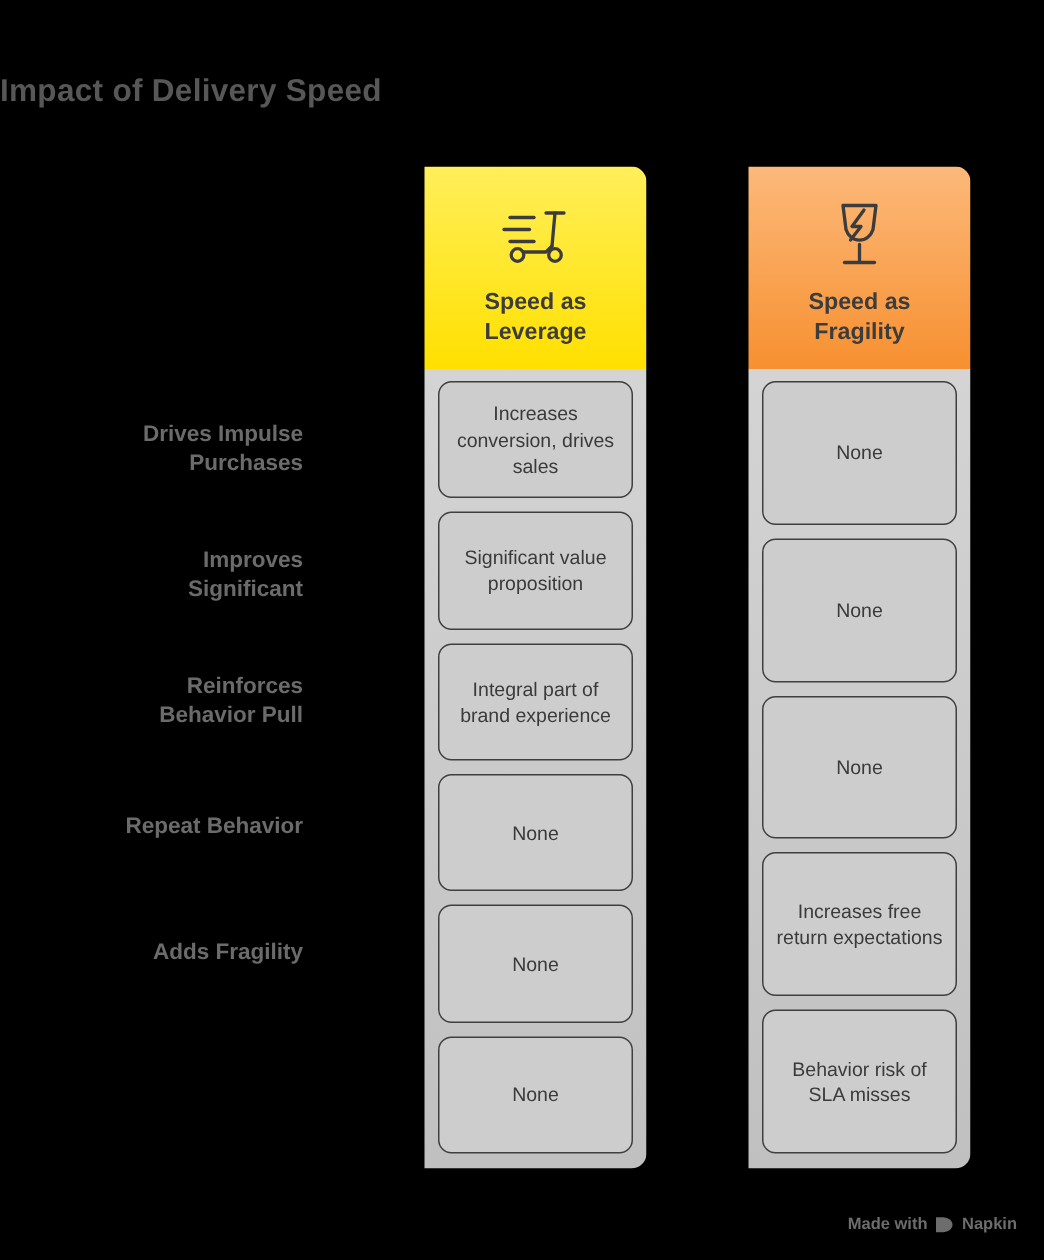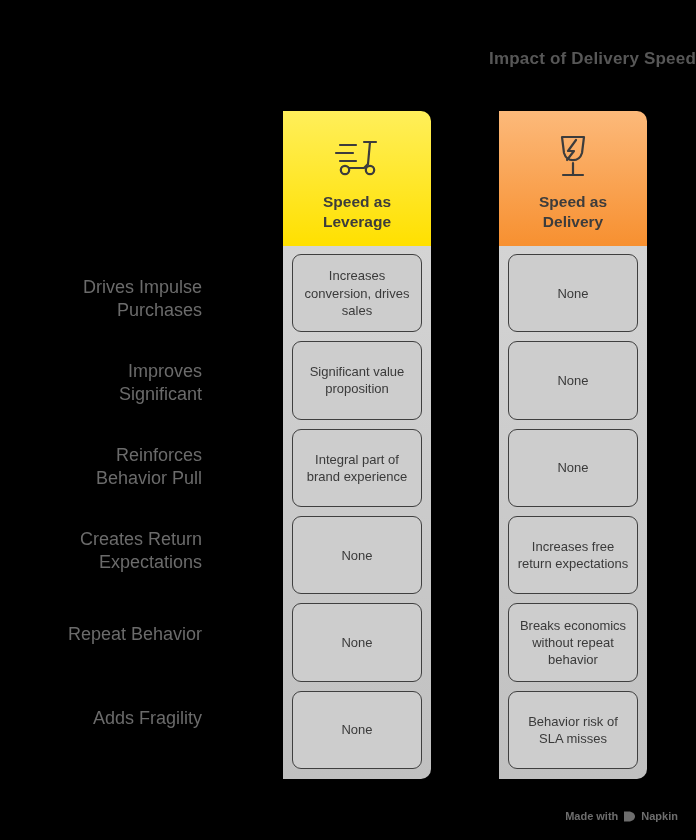--- a/index.html
+++ b/index.html
@@ -14,42 +14,42 @@
     font-family: "Liberation Sans", sans-serif;
     overflow: hidden;
   }
 
   
   .chart-title {
     position: absolute;
     top: 49px;
     left: 0;
     width: 696px;
-    text-align: right;
-    font-size: 17px;
+    text-align: left;
+    font-size: 21px;
     font-weight: bold;
     color: #575757;
     letter-spacing: 0.2px;
   }
 
   
   .row-labels {
     position: absolute;
     left: 0;
     top: 257px;
     width: 202px;
   }
   .row-label {
     height: 84px;
     display: flex;
     align-items: center;
     justify-content: flex-end;
     text-align: right;
-    font-size: 18px;
-    font-weight: normal;
+    font-size: 15px;
+    font-weight: bold;
     color: #6b6b6b;
     line-height: 1.28;
     box-sizing: border-box;
     padding-left: 24px;
   }
   .row-label span { display: block; }
 
   
   .columns {
     position: absolute;
@@ -158,26 +158,20 @@
   <div class="row-label">
     <div>
       <span>Improves</span>
       <span>Significant</span>
     </div>
   </div>
   <div class="row-label">
     <div>
       <span>Reinforces</span>
       <span>Behavior Pull</span>
-    </div>
-  </div>
-  <div class="row-label">
-    <div>
-      <span>Creates Return</span>
-      <span>Expectations</span>
     </div>
   </div>
   <div class="row-label">
     <div>
       <span>Repeat Behavior</span>
     </div>
   </div>
   <div class="row-label">
     <div>
       <span>Adds Fragility</span>
@@ -221,29 +215,28 @@
       <div class="col-icon">
         <svg width="44" height="48" viewBox="0 0 44 48" fill="none" stroke="#3c3c3c" stroke-width="2.2" stroke-linecap="round" stroke-linejoin="round">
           <path d="M11 5 H33 L31 21 A9.5 10.5 0 0 1 13 21 Z"></path>
           <path d="M25 8 L17 19 L23 19 L16 28"></path>
           <line x1="22" y1="31" x2="22" y2="42"></line>
           <line x1="12" y1="43" x2="32" y2="43"></line>
         </svg>
       </div>
       <div class="col-title">
         <div>Speed as</div>
-        <div>Delivery</div>
+        <div>Fragility</div>
       </div>
     </div>
     <div class="col-body">
       <div class="cell">None</div>
       <div class="cell">None</div>
       <div class="cell">None</div>
       <div class="cell">Increases free return expectations</div>
-      <div class="cell">Breaks economics without repeat behavior</div>
       <div class="cell">Behavior risk of SLA misses</div>
     </div>
   </div>
 
 </div>
 
 <div class="footer">
   <span>Made with</span>
   <span class="footer-logo">
     <svg width="13" height="11" viewBox="0 0 13 11" fill="#6d6d6d">

